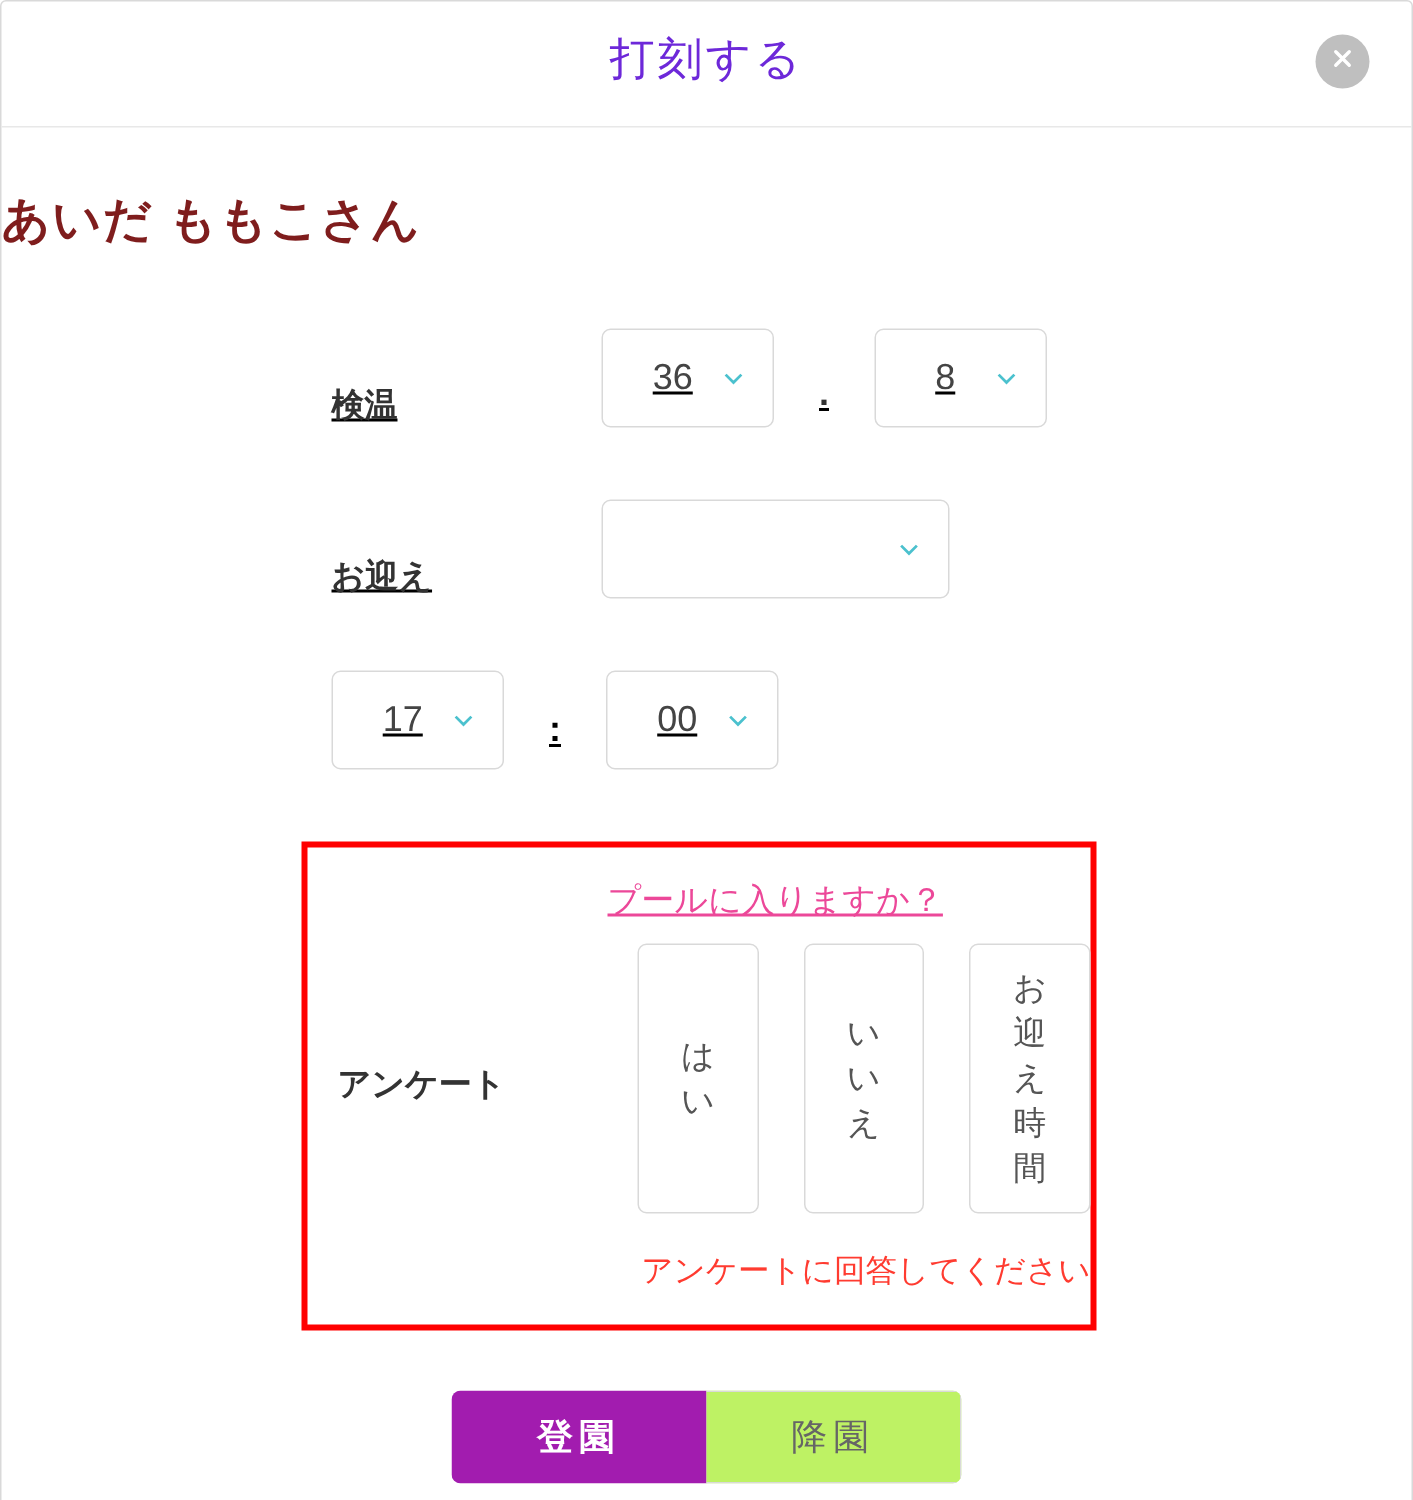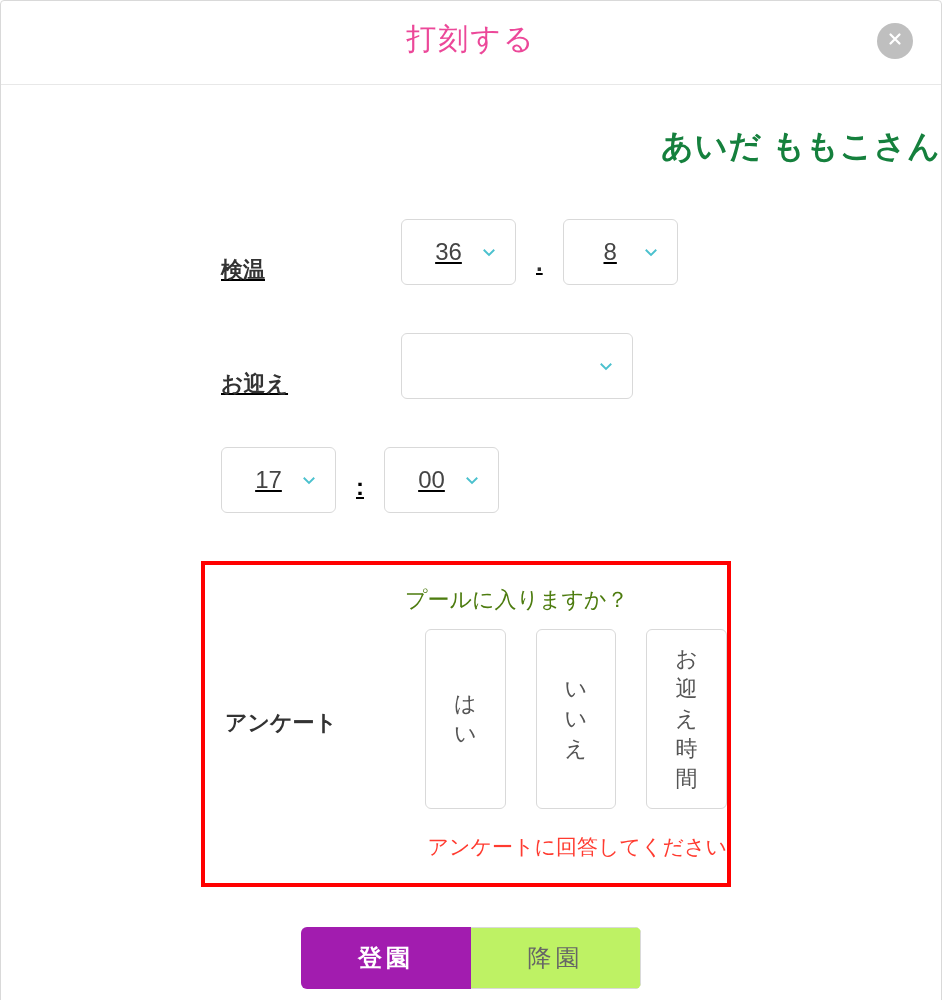--- a/index.html
+++ b/index.html
@@ -17,21 +17,21 @@
     position: relative;
   }
   .modal-header {
     border-bottom: 1px solid #e8e8e8;
     padding: 18px 0 24px 0;
     text-align: center;
     position: relative;
   }
   .modal-title {
     font-size: 30px;
-    color: #ec4899;
+    color: #6d28d9;
     font-weight: 400;
     letter-spacing: 2px;
   }
   .close-btn {
     position: absolute;
     top: 22px;
     right: 28px;
     width: 36px;
     height: 36px;
     border-radius: 50%;
@@ -40,45 +40,45 @@
     align-items: center;
     justify-content: center;
     cursor: pointer;
   }
   .close-btn svg { width: 18px; height: 18px; }
 
   .modal-body {
     padding: 40px 0 50px 0;
   }
   .person-name {
-    text-align: right;
+    text-align: left;
     font-size: 32px;
     font-weight: 700;
-    color: #15803d;
+    color: #7f1d1d;
     margin-bottom: 50px;
     letter-spacing: 1px;
   }
 
   .form-row {
     display: flex;
     align-items: flex-end;
     margin-bottom: 48px;
     padding-left: 220px;
     text-decoration: underline;
   }
   .form-label {
     width: 180px;
     font-size: 22px;
     color: #333;
     font-weight: 700;
   }
   .form-control-group {
     display: flex;
     align-items: center;
-    gap: 20px;
+    gap: 30px;
   }
   .separator {
     font-size: 24px;
     color: #333;
     font-weight: 700;
     align-self: flex-end;
     padding-bottom: 8px;
   }
   .sep-colon {
     font-size: 24px;
@@ -125,22 +125,23 @@
     width: 180px;
     font-size: 22px;
     font-weight: 700;
     color: #333;
   }
   .survey-content {
     flex: 1;
   }
   .survey-question {
     font-size: 22px;
-    color: #4d7c0f;
+    color: #ec4899;
     margin-bottom: 14px;
+    text-decoration: underline;
   }
   .option-row {
     display: flex;
     gap: 30px;
     margin-bottom: 24px;
     margin-left: 20px;
   }
   .option-btn {
     border: 1px solid #d9d9d9;
     border-radius: 6px;

